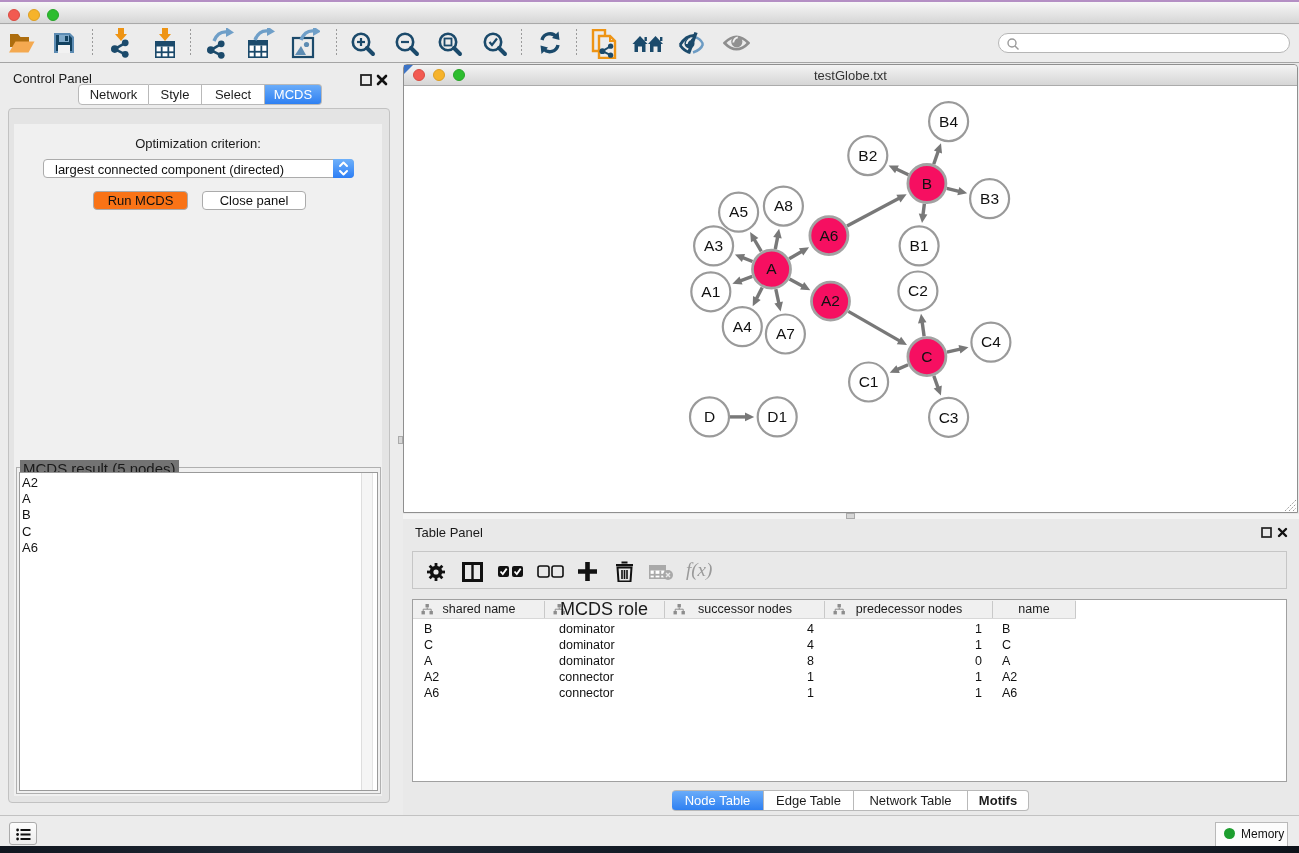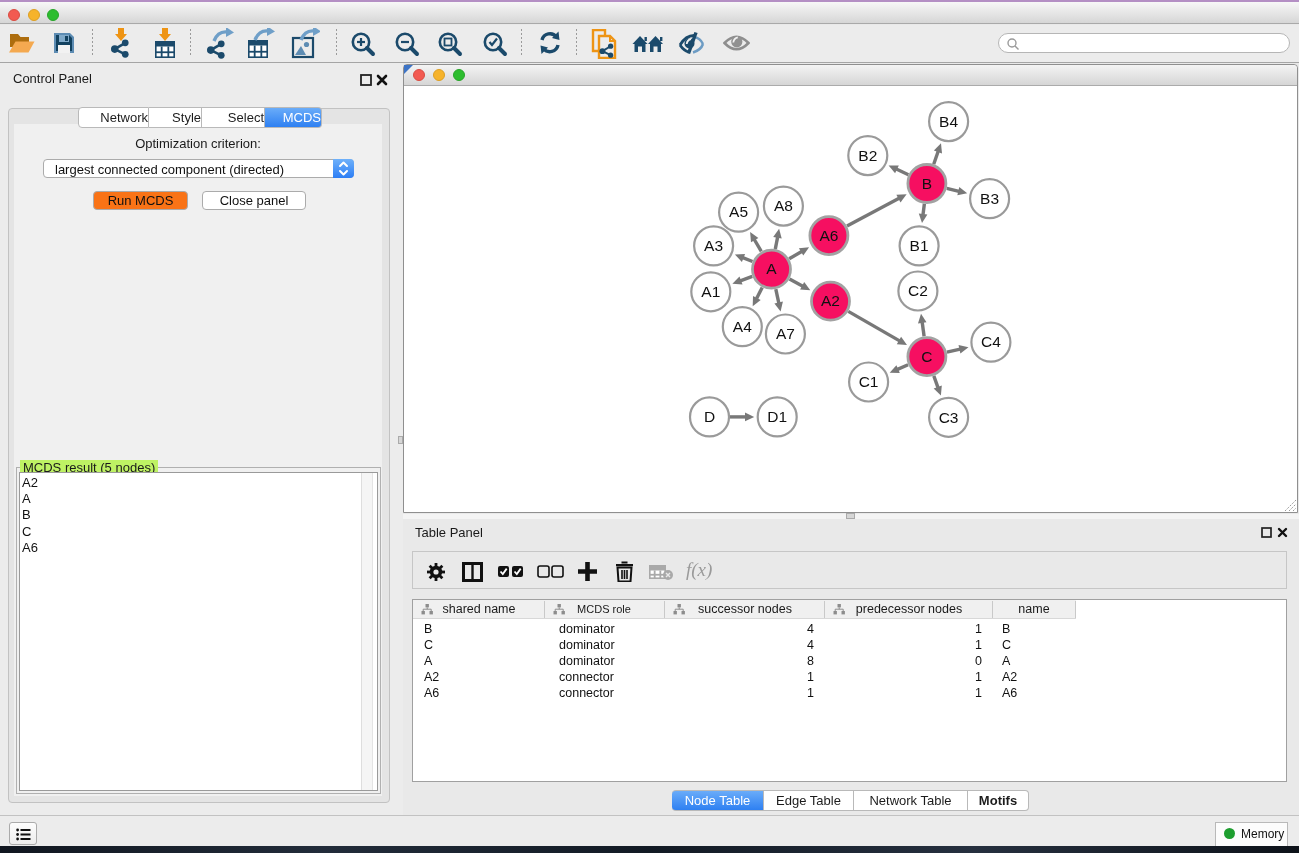--- a/index.html
+++ b/index.html
@@ -1,20 +1,20 @@
 <!DOCTYPE html>
 <html><head><meta charset="utf-8"><style>
 * { margin:0; padding:0; box-sizing:border-box; }
 body { width:1299px; height:853px; position:relative; overflow:hidden;
   font-family:"Liberation Sans",sans-serif; background:#e9e9e9; }
 .abs { position:absolute; }
 .vsep { position:absolute; top:29px; width:1px; height:28px;
   background-image:linear-gradient(#9a9a9a 40%, transparent 40%); background-size:1px 4px; }
 .light { position:absolute; width:12px; height:12px; border-radius:50%; top:7px; }
-.tab { position:absolute; top:107px; height:21px; line-height:20px; text-align:right;
+.tab { position:absolute; top:84px; height:21px; line-height:20px; text-align:center;
   font-size:13px; color:#1c1c1c; background:#fff; border:1px solid #b9b9b9; border-left:none; }
 .btab { position:absolute; top:790px; height:21px; line-height:20px; text-align:center;
   font-size:13px; color:#1c1c1c; background:#fff; border:1px solid #b9b9b9; border-left:none; }
 .sel { background:linear-gradient(#6aacf9,#2e80f2); color:#fff; }
 .cell { position:absolute; height:16px; line-height:16px; font-size:12.5px; color:#111; }
 </style></head><body>
 
 <div class="abs" style="left:0;top:0;width:1299px;height:2px;background:#b48fc4"></div>
 
 <div class="abs" style="left:0;top:2px;width:1299px;height:22px;background:linear-gradient(#f7f7f7,#d6d6d6);border-bottom:1px solid #a9a9a9">
@@ -189,32 +189,33 @@
           <path d="M7 7 L10.5 3.5 L14 7"></path>
           <path d="M7 12 L10.5 15.5 L14 12"></path>
         </g>
       </svg>
   </div>
 </div>
 <div class="abs" style="left:93px;top:191px;width:95px;height:19px;background:#f97316;border:1px solid #ababab;border-radius:4px;text-align:center;font-size:13px;line-height:17px;color:#111">Run MCDS</div>
 <div class="abs" style="left:202px;top:191px;width:104px;height:19px;background:#fff;border:1px solid #ababab;border-radius:4px;text-align:center;font-size:13px;line-height:17px;color:#111">Close panel</div>
 
 <div class="abs" style="left:16px;top:467px;width:365px;height:327px;border:1px solid #b0b0b0"></div>
-<div class="abs" style="left:20px;top:460px;background:#bef264;padding:0 3px;font-size:13px;color:#1a1a1a">MCDS result (5 nodes)</div>
+<div class="abs" style="left:20px;top:460px;background:#737373;padding:0 3px;font-size:15px;color:#1a1a1a">MCDS result (5 nodes)</div>
 <div class="abs" style="left:19px;top:472px;width:359px;height:319px;background:#fff;border:1px solid #9a9a9a"></div>
 <div class="abs" style="left:361px;top:473px;width:12px;height:317px;background:#f5f5f5;border-left:1px solid #dedede;border-right:1px solid #e4e4e4"></div>
 <div class="abs" style="left:22px;top:475px;font-size:13px;line-height:16.2px;color:#111">A2<br>A<br>B<br>C<br>A6</div>
 
 <div class="abs" style="left:398px;top:436px;width:5px;height:8px;background:#d6d6d6;border:1px solid #aaa"></div>
 
 <div class="abs" style="left:403px;top:64px;width:895px;height:449px;background:#fff;border:1px solid #8f8f8f;border-radius:4px 4px 0 0"></div>
 <div class="abs" style="left:404px;top:65px;width:893px;height:21px;background:linear-gradient(#f4f4f4,#d6d6d6);border-bottom:1px solid #ababab;border-radius:4px 4px 0 0">
   <div class="light" style="left:9px;top:4px;background:#f25a51;border:0.5px solid #d94c42"></div>
   <div class="light" style="left:29px;top:4px;background:#f6b32b;border:0.5px solid #dd9f23"></div>
   <div class="light" style="left:49px;top:4px;background:#2dbd2f;border:0.5px solid #28a52a"></div>
+  <div class="abs" style="left:0;width:893px;top:3px;text-align:center;font-size:13px;color:#333">testGlobe.txt</div>
 </div>
 <svg class="abs" style="left:404px;top:65px" width="10" height="10" viewBox="0 0 10 10">
     <polygon points="0,0 9,0 0,9" fill="#3d74c6"></polygon>
   </svg>
 <svg style="position:absolute;left:404px;top:86px" width="893" height="425" font-family="&quot;Liberation Sans&quot;,sans-serif">
     <line x1="357.3" y1="165.4" x2="350.3" y2="153.5" stroke="#787878" stroke-width="3.4"></line>
     <polygon points="346.1,146.1 354.4,151.9 347.0,156.2" fill="#787878"></polygon>
     <line x1="371.3" y1="163.1" x2="373.6" y2="151.1" stroke="#787878" stroke-width="3.4"></line>
     <polygon points="375.1,142.7 377.7,152.5 369.2,150.9" fill="#787878"></polygon>
     <line x1="348.5" y1="175.5" x2="338.8" y2="171.7" stroke="#787878" stroke-width="3.4"></line>
@@ -380,21 +381,21 @@
 <svg style="position:absolute;left:552.5px;top:604px" width="12" height="11" viewBox="0 0 12 11">
     <g fill="#8d8d8d">
       <rect x="4.5" y="0" width="3.4" height="3.4"></rect>
       <rect x="0.5" y="7" width="3.4" height="3.4"></rect>
       <rect x="8.5" y="7" width="3.4" height="3.4"></rect>
     </g>
     <g stroke="#8d8d8d" stroke-width="1" fill="none">
       <path d="M6.2 3.4 V5.2 M2.2 7 V5.2 H10.2 V7"></path>
     </g>
   </svg>
-<div style="position:absolute;left:544px;top:600px;width:120px;height:19px;line-height:19px;text-align:center;font-size:11px;color:#1a1a1a">MCDS role</div>
+<div style="position:absolute;left:544px;top:600px;width:120px;height:19px;line-height:19px;text-align:center;font-size:18px;color:#1a1a1a">MCDS role</div>
 <svg style="position:absolute;left:673px;top:604px" width="12" height="11" viewBox="0 0 12 11">
     <g fill="#8d8d8d">
       <rect x="4.5" y="0" width="3.4" height="3.4"></rect>
       <rect x="0.5" y="7" width="3.4" height="3.4"></rect>
       <rect x="8.5" y="7" width="3.4" height="3.4"></rect>
     </g>
     <g stroke="#8d8d8d" stroke-width="1" fill="none">
       <path d="M6.2 3.4 V5.2 M2.2 7 V5.2 H10.2 V7"></path>
     </g>
   </svg>

